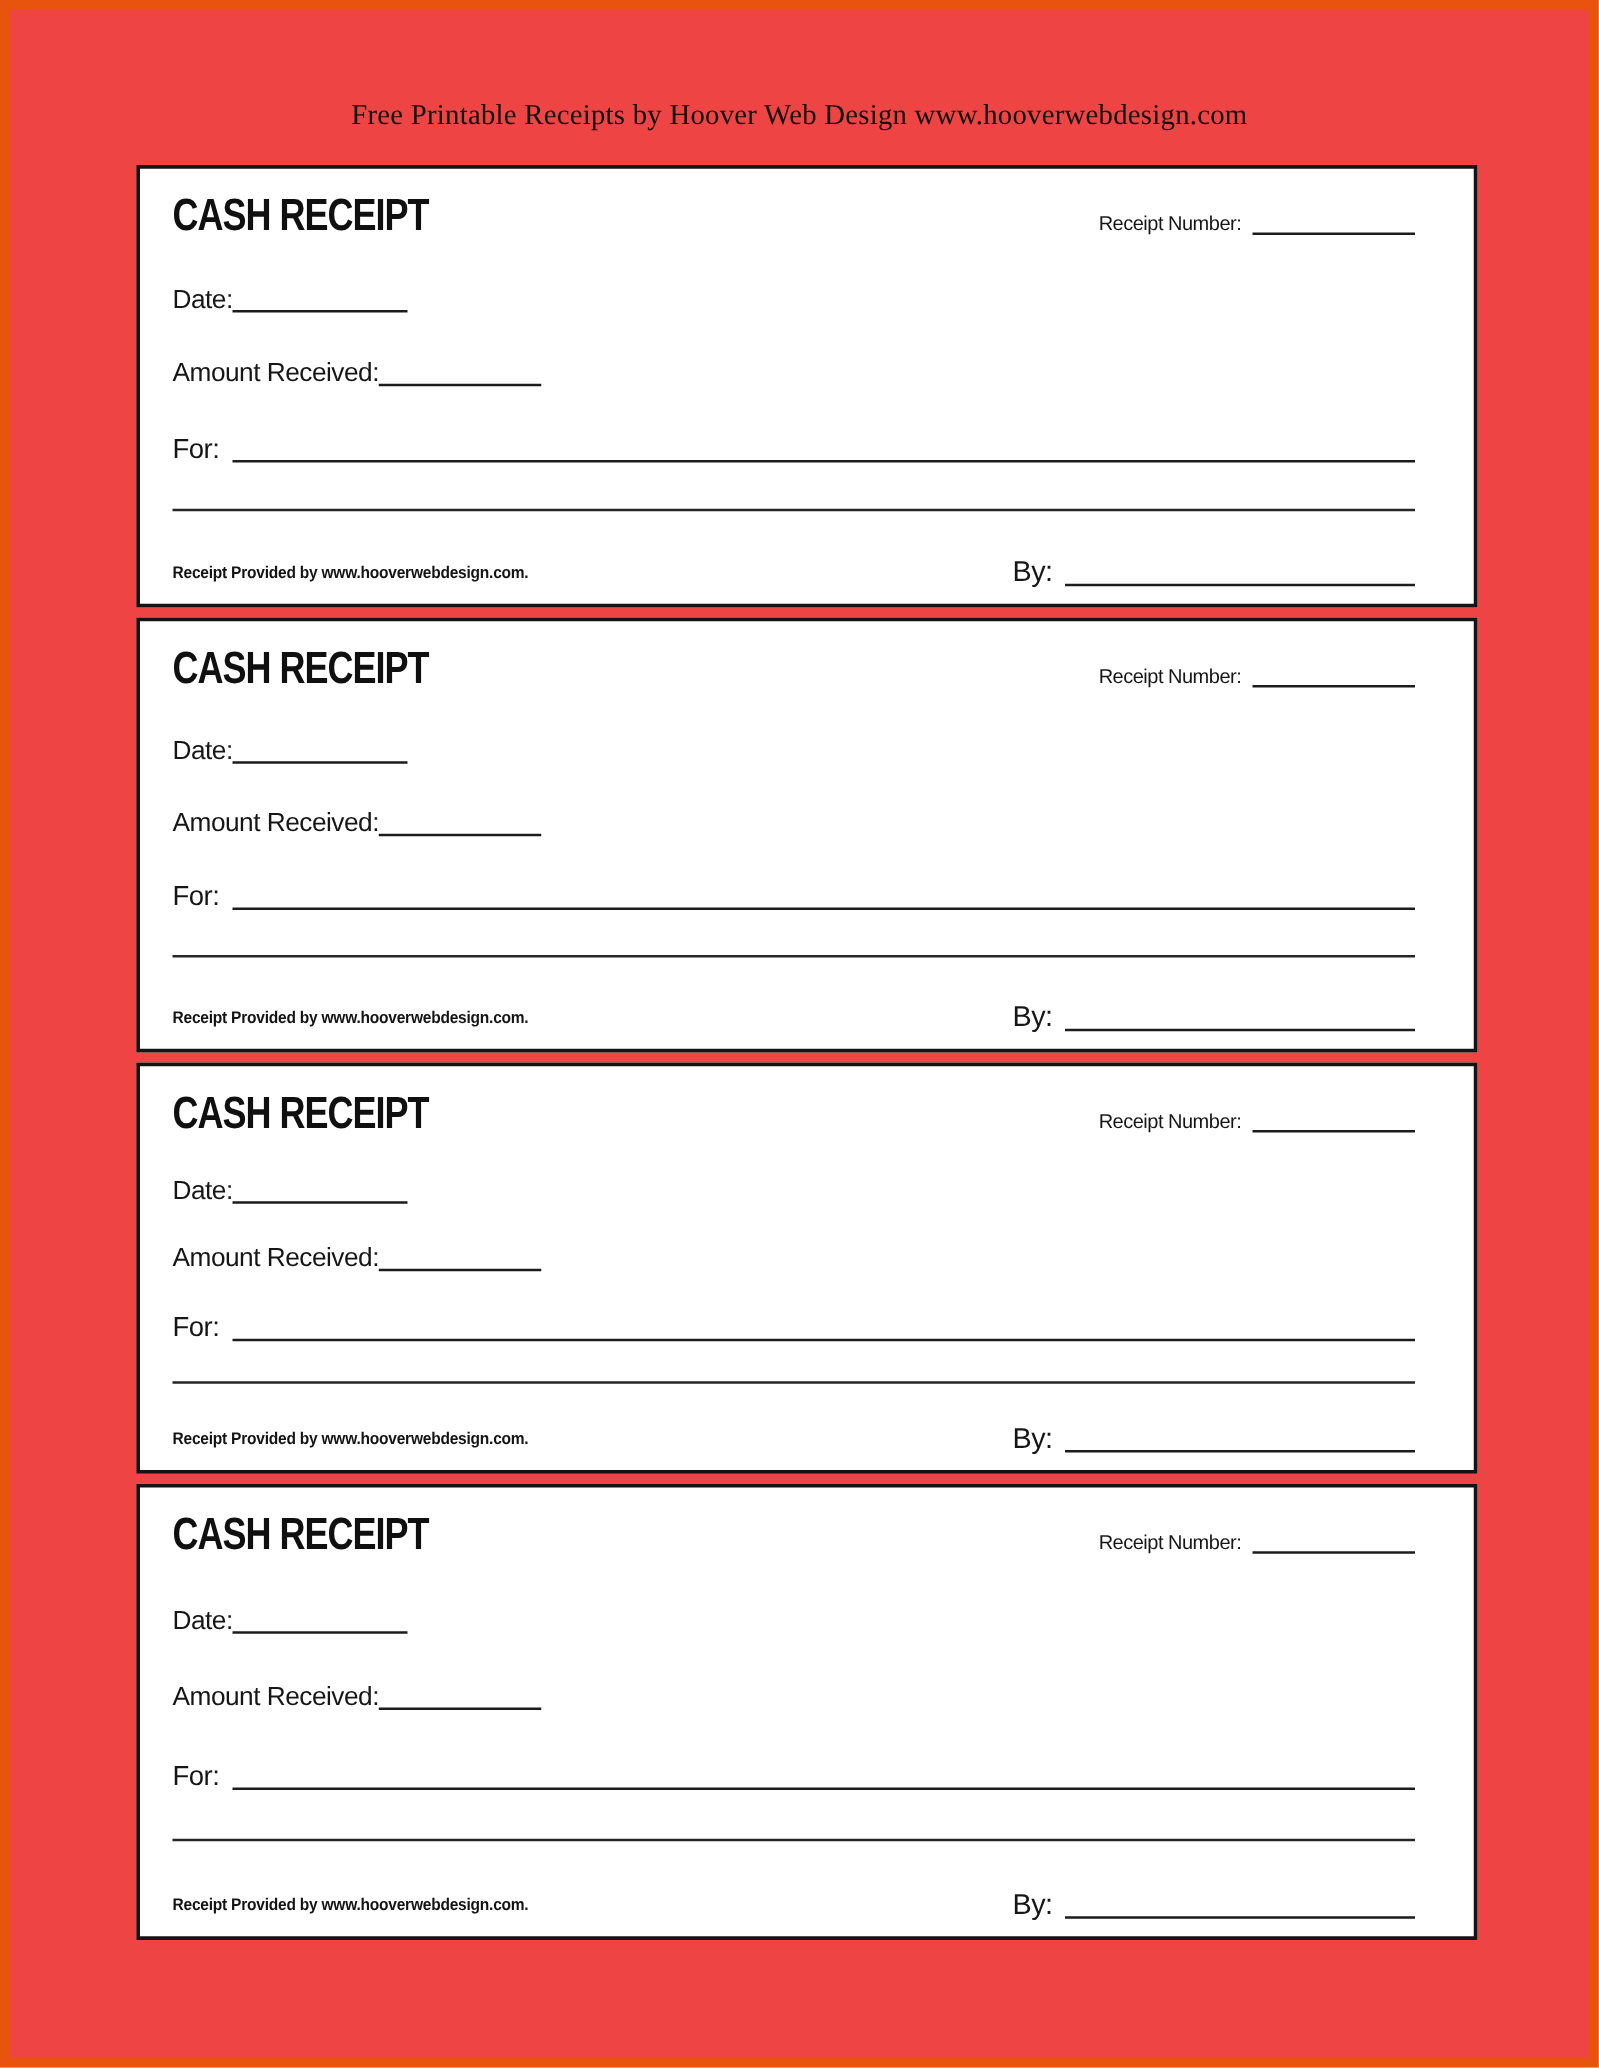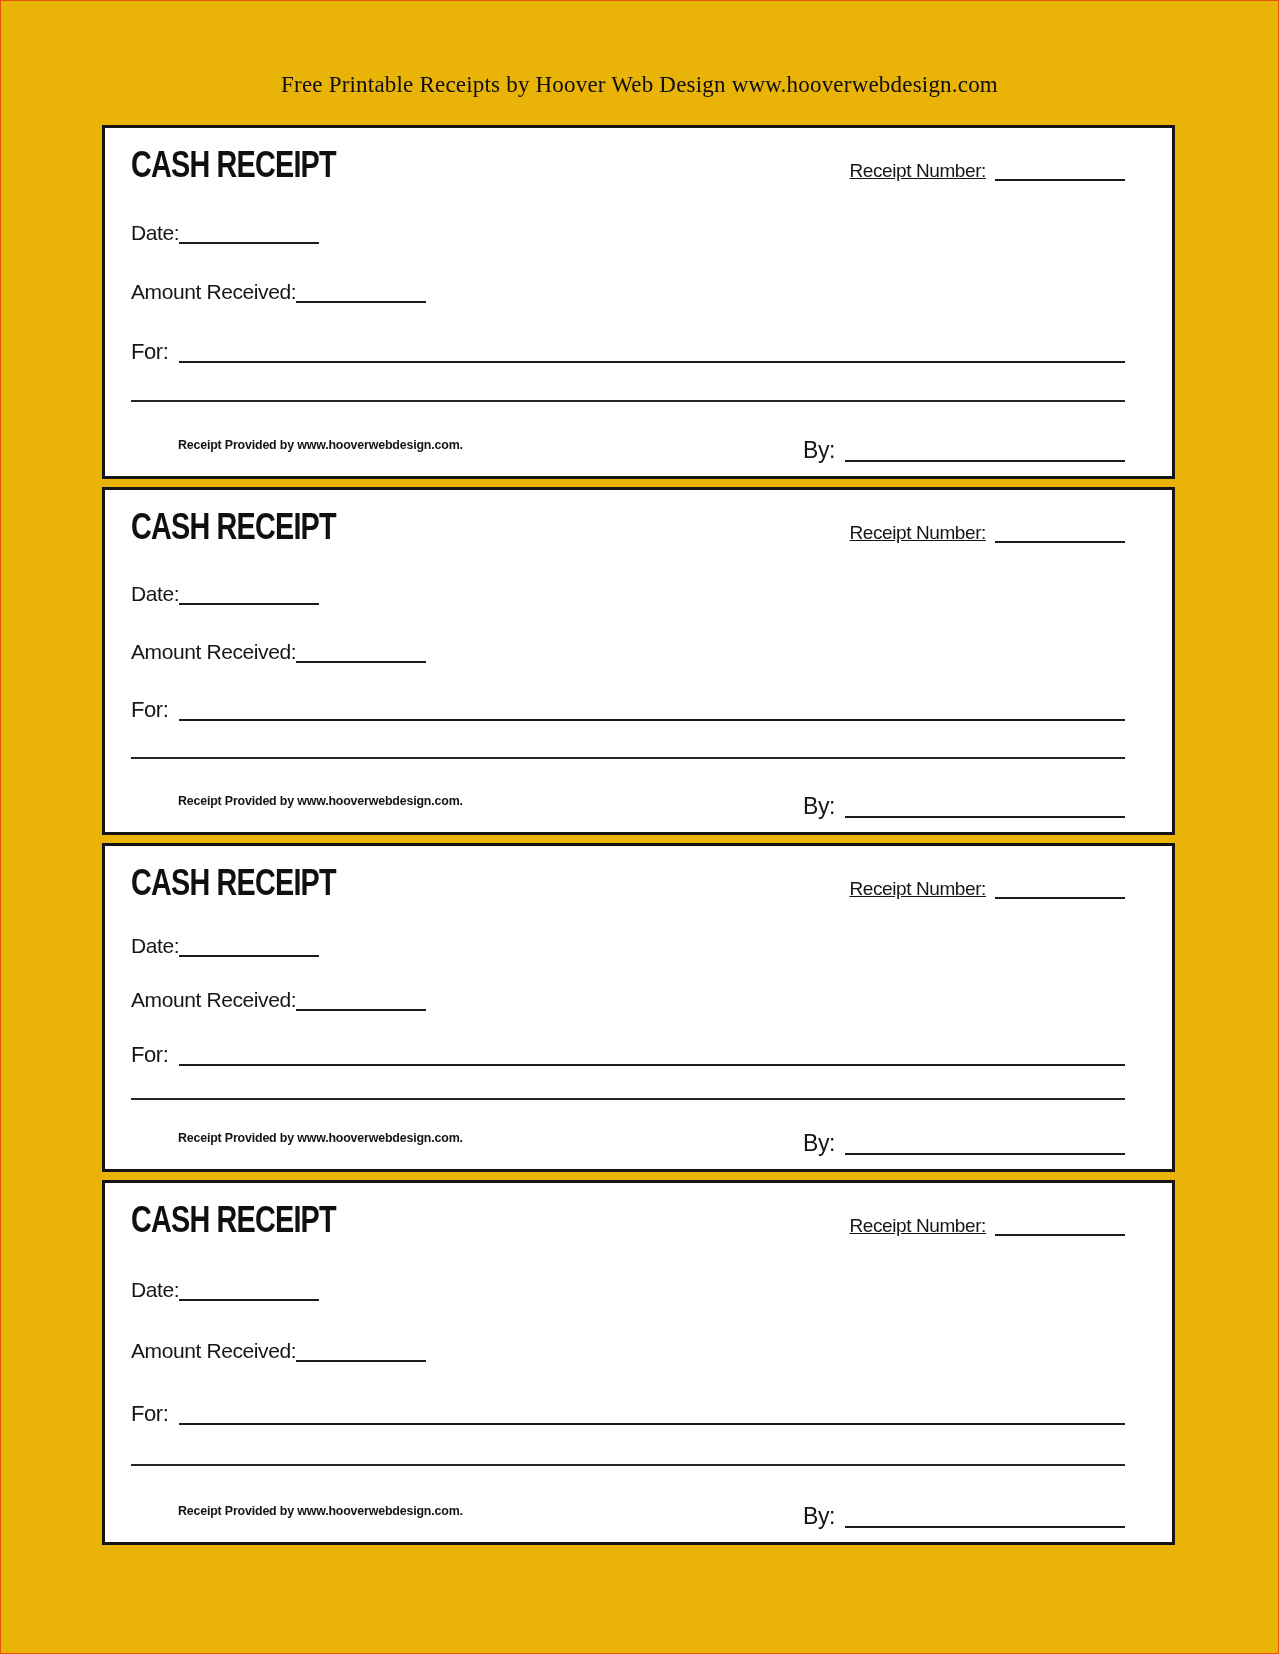--- a/index.html
+++ b/index.html
@@ -2,22 +2,22 @@
 <html><head>
 <meta charset="utf-8">
 <style>
   html, body { margin: 0; padding: 0; background: #ffffff; }
 
   .page {
     position: relative;
     width: 1279px;
     height: 1654px;
     box-sizing: border-box;
-    background: #eab308;
-    border: 1px solid #ec4899; 
+    background: #ef4444;
+    border: 8px solid #ec4899; 
     font-family: "Liberation Sans", sans-serif;
     color: #161616;
     overflow: hidden;
   }
 
   .page-header {
     position: absolute;
     top: 71px;
     left: 0;
     right: 0;
@@ -61,40 +61,40 @@
     margin: 0;
     font-size: 36px;
     font-weight: 700;
     letter-spacing: -1px;
     transform: scaleX(0.80);
     transform-origin: left bottom;
     white-space: nowrap;
     color: #101010;
   }
 
-  .rn { display: flex; align-items: baseline; gap: 9px; font-size: 19px; letter-spacing: -0.4px; text-decoration: underline; }
+  .rn { display: flex; align-items: baseline; gap: 9px; font-size: 16px; letter-spacing: -0.4px; }
 
   .blank {
     display: inline-block;
     height: 0;
     border-bottom: 2px solid #1c1c1c;
     position: relative;
     top: 4px;
   }
   .w130 { width: 130px; }
   .w140 { width: 140px; }
   .w280 { width: 280px; }
 
   .field { gap: 0; font-size: 21px; letter-spacing: -0.4px; }
   .forrow { gap: 10px; font-size: 22px; letter-spacing: -0.4px; }
   .forrow .blank { flex: 1; }
 
   .line2 { height: 0; border-bottom: 2px solid #262626; }
 
-  .footer { justify-content: space-between; align-items: flex-start; margin-left: 47px; }
+  .footer { justify-content: space-between; align-items: center; }
 
   .provided {
     font-size: 13.5px;
     font-weight: 700;
     letter-spacing: -0.2px;
     transform: scaleX(0.92);
     transform-origin: left bottom;
     white-space: nowrap;
     color: #141414;
   }

